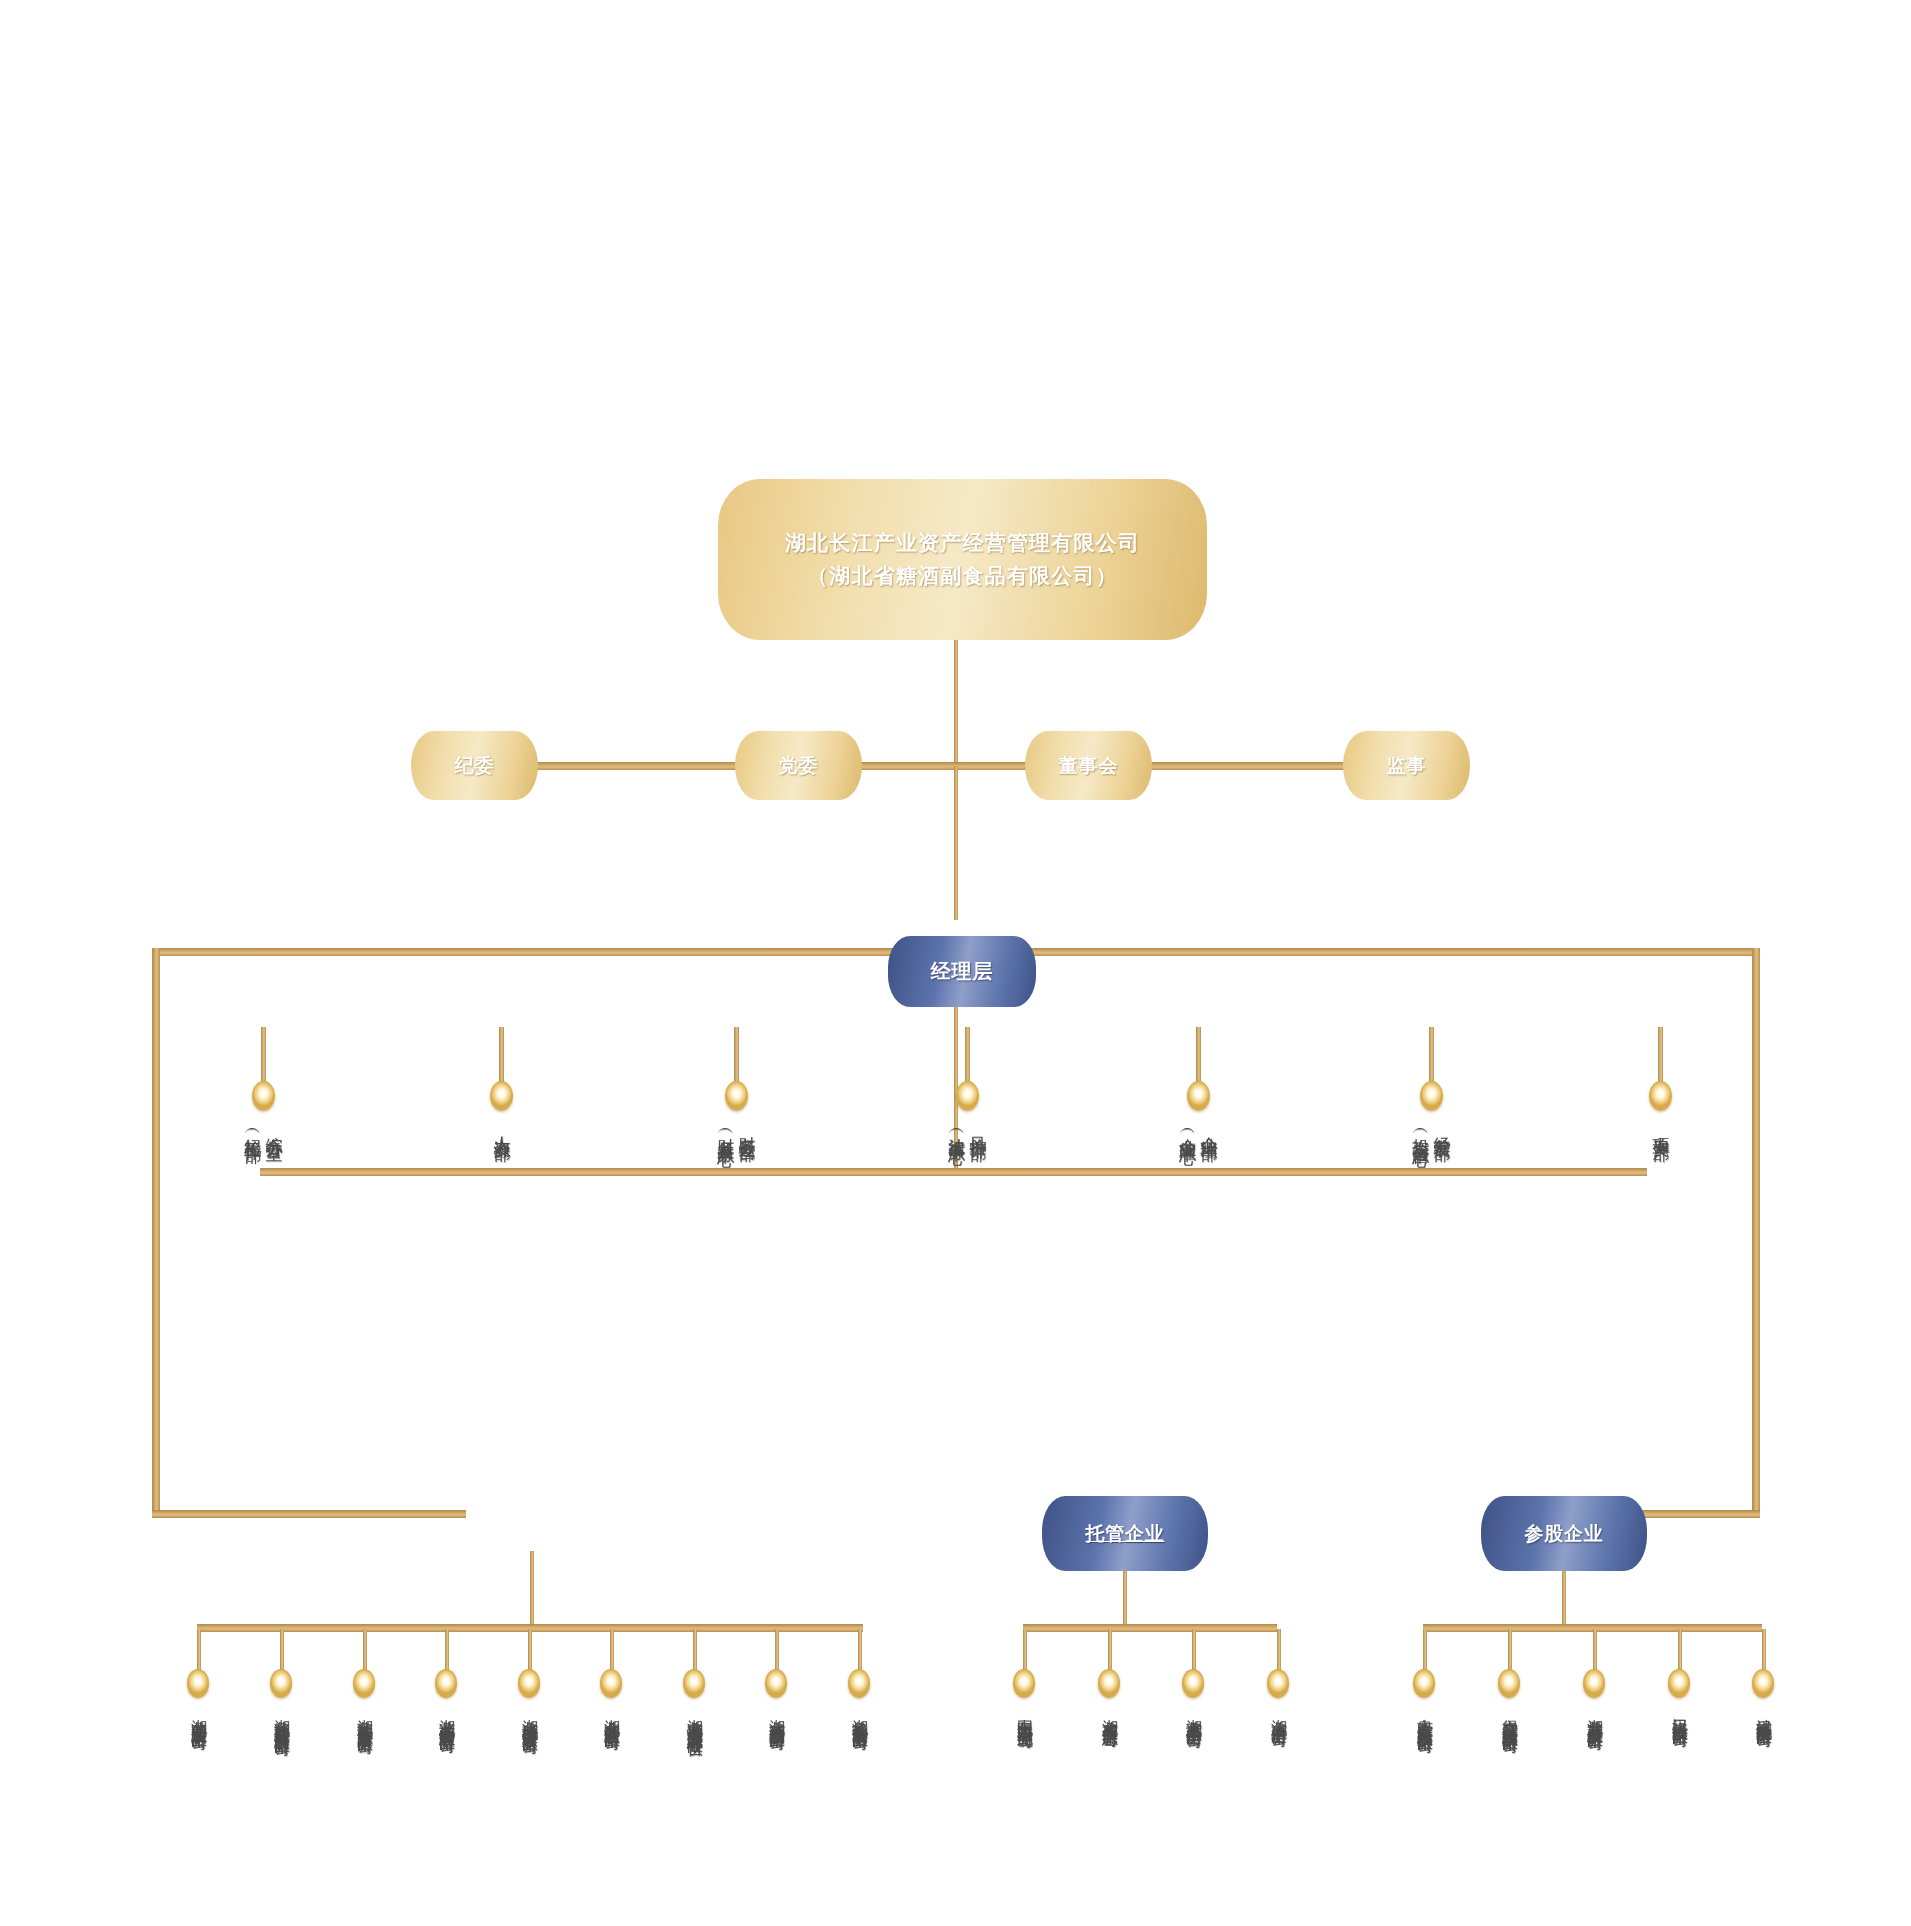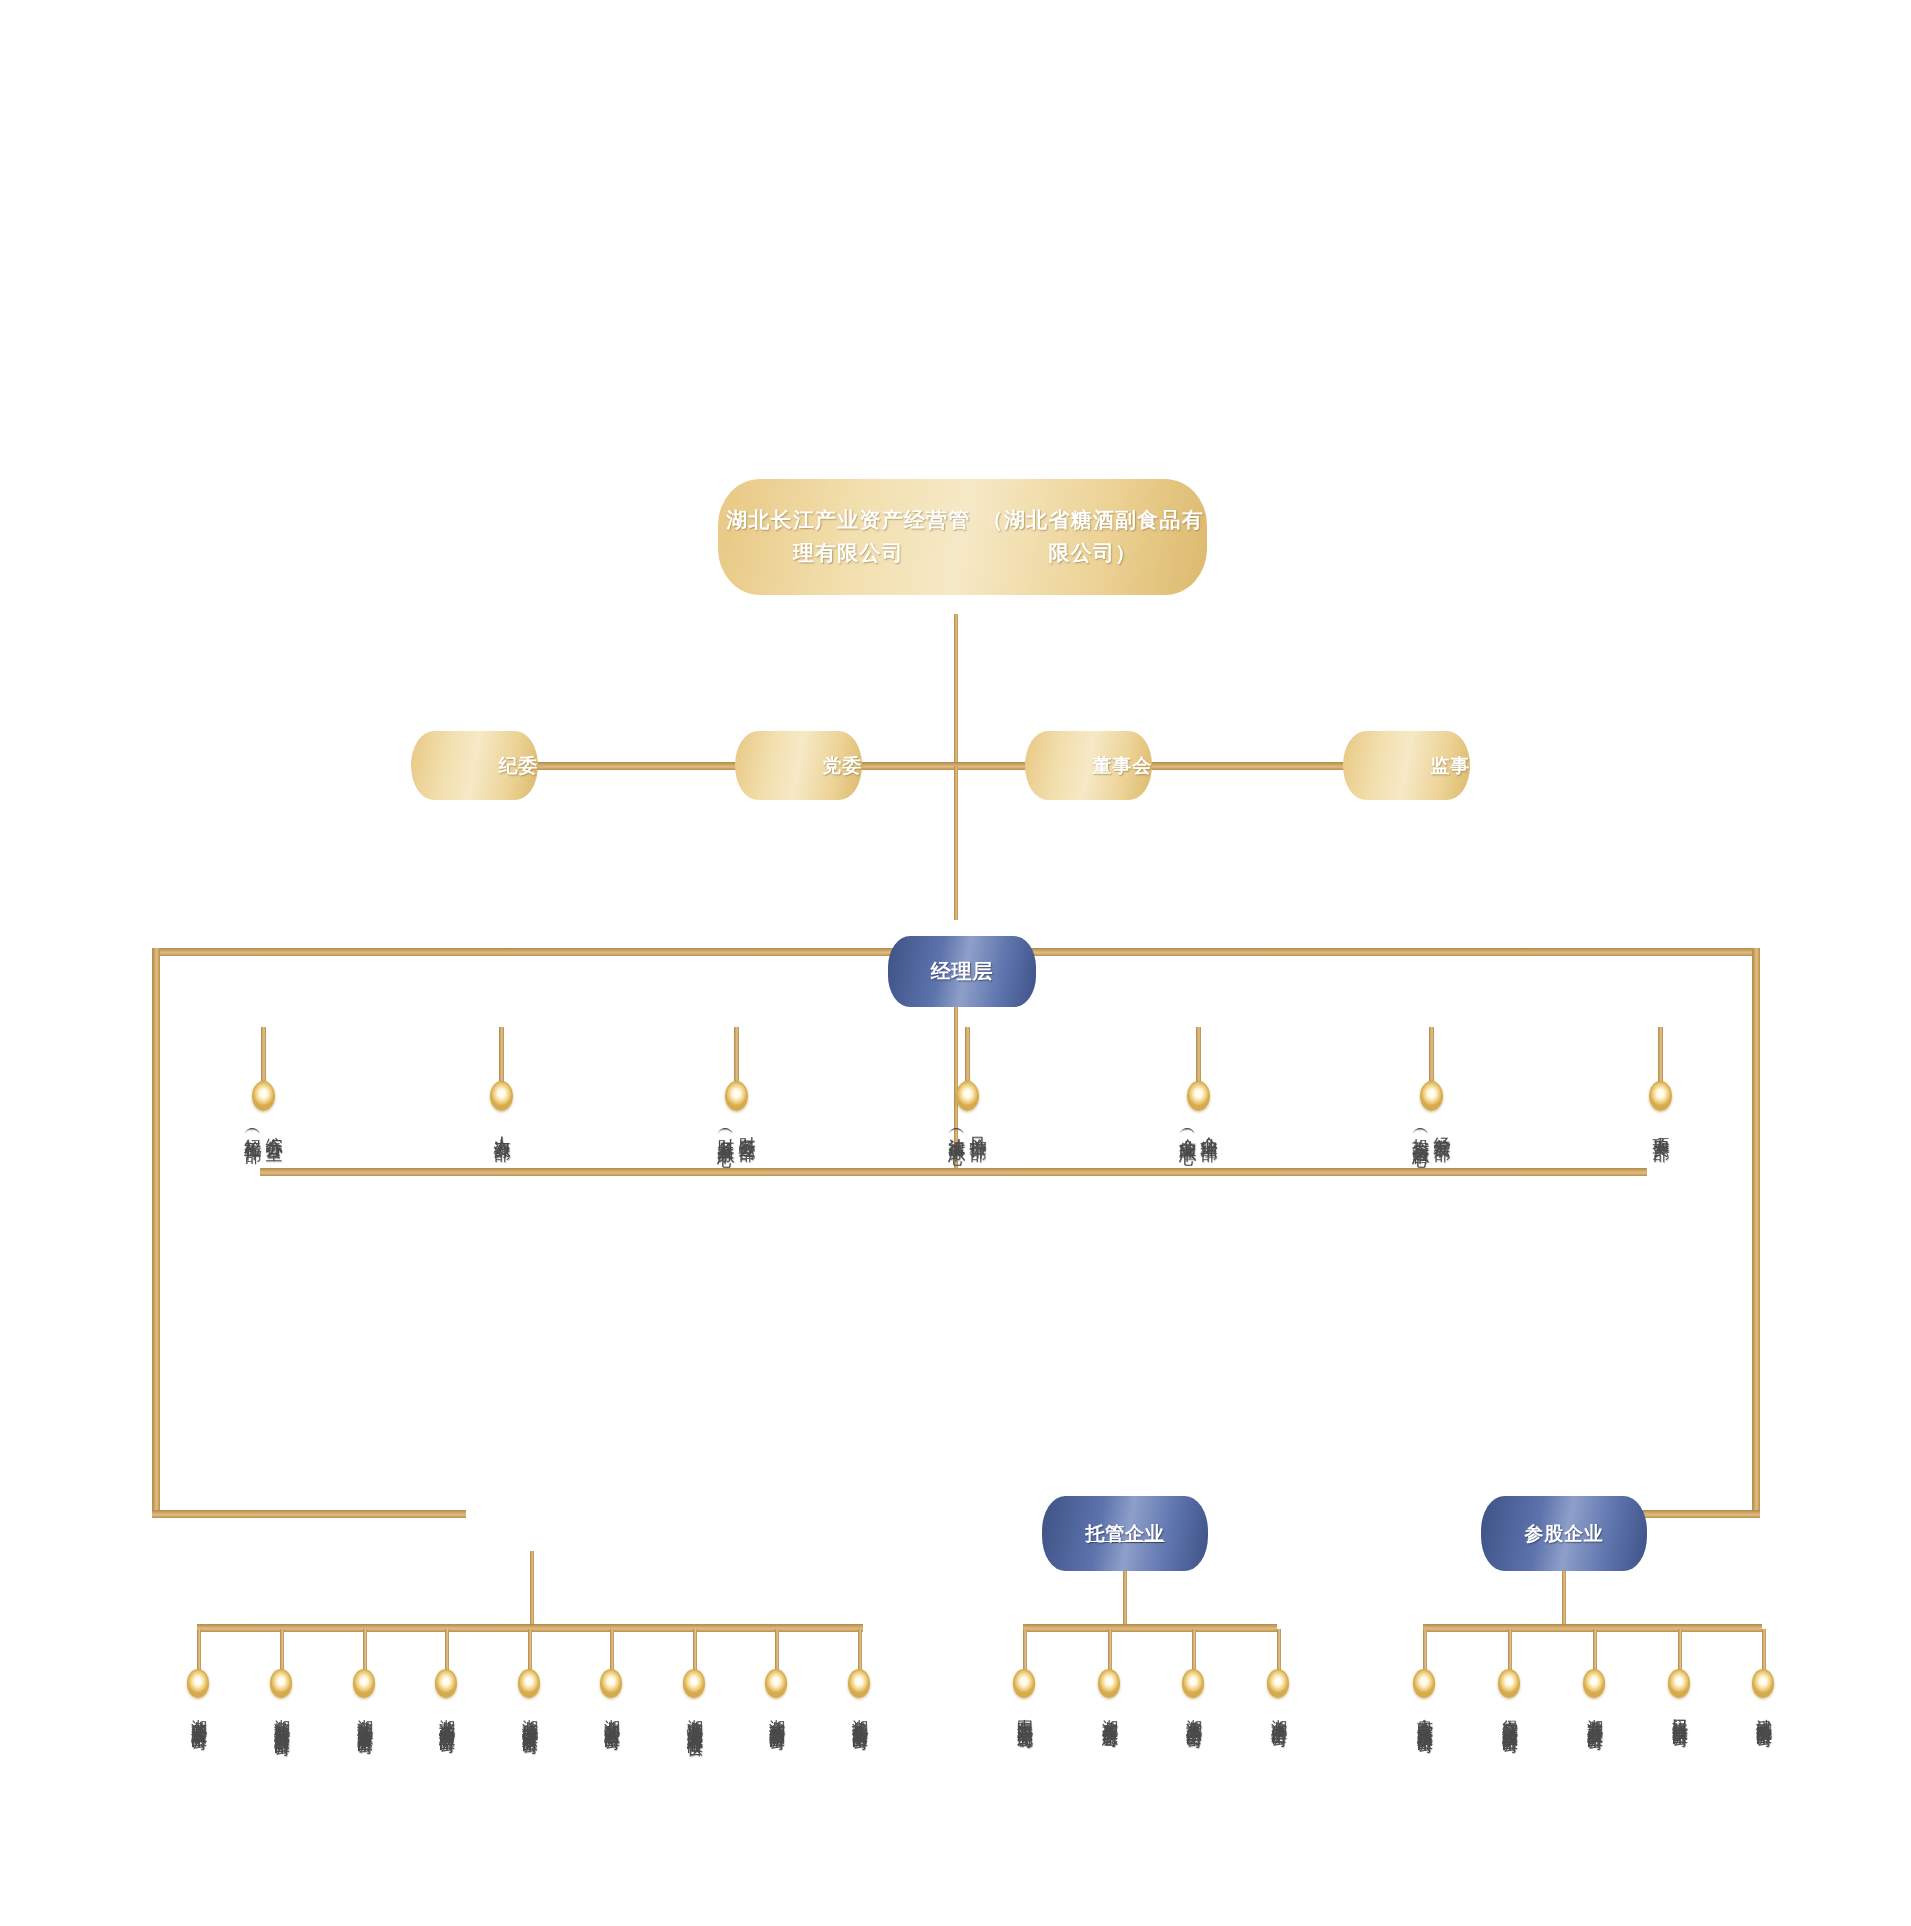--- a/index.html
+++ b/index.html
@@ -41,36 +41,35 @@
   .node.blue {
     background: linear-gradient(100deg,#3e5285 0%, #5d73ac 35%, #8e9fc9 52%, #5f76ae 75%, #3d5286 100%);
     border-radius: 23px / 35px;
     text-shadow: 0.8px 0.8px 1.5px rgba(20,25,60,.55);
     margin-top: 20px;
   }
 
   
   #root-node {
     left: 718px; top: 479px;
-    width: 489px; height: 116px;
+    width: 489px; height: 161px;
     border-radius: 42px / 46px;
-    flex-direction: row;
+    flex-direction: column;
     line-height: 1.55;
     font-size: 21px;
     letter-spacing: 1.2px;
   }
   #root-node .ln { display:block; }
 
   
   .committee {
     top: 731px;
     width: 127px; height: 69px;
     font-size: 19px;
     border-radius: 21px / 31px;
-    justify-content: flex-end;
   }
 
   
   #manager-node {
     left: 888px; top: 916px;
     width: 148px; height: 71px;
     font-size: 20px;
     border-radius: 22.3px / 31px;
   }
 

